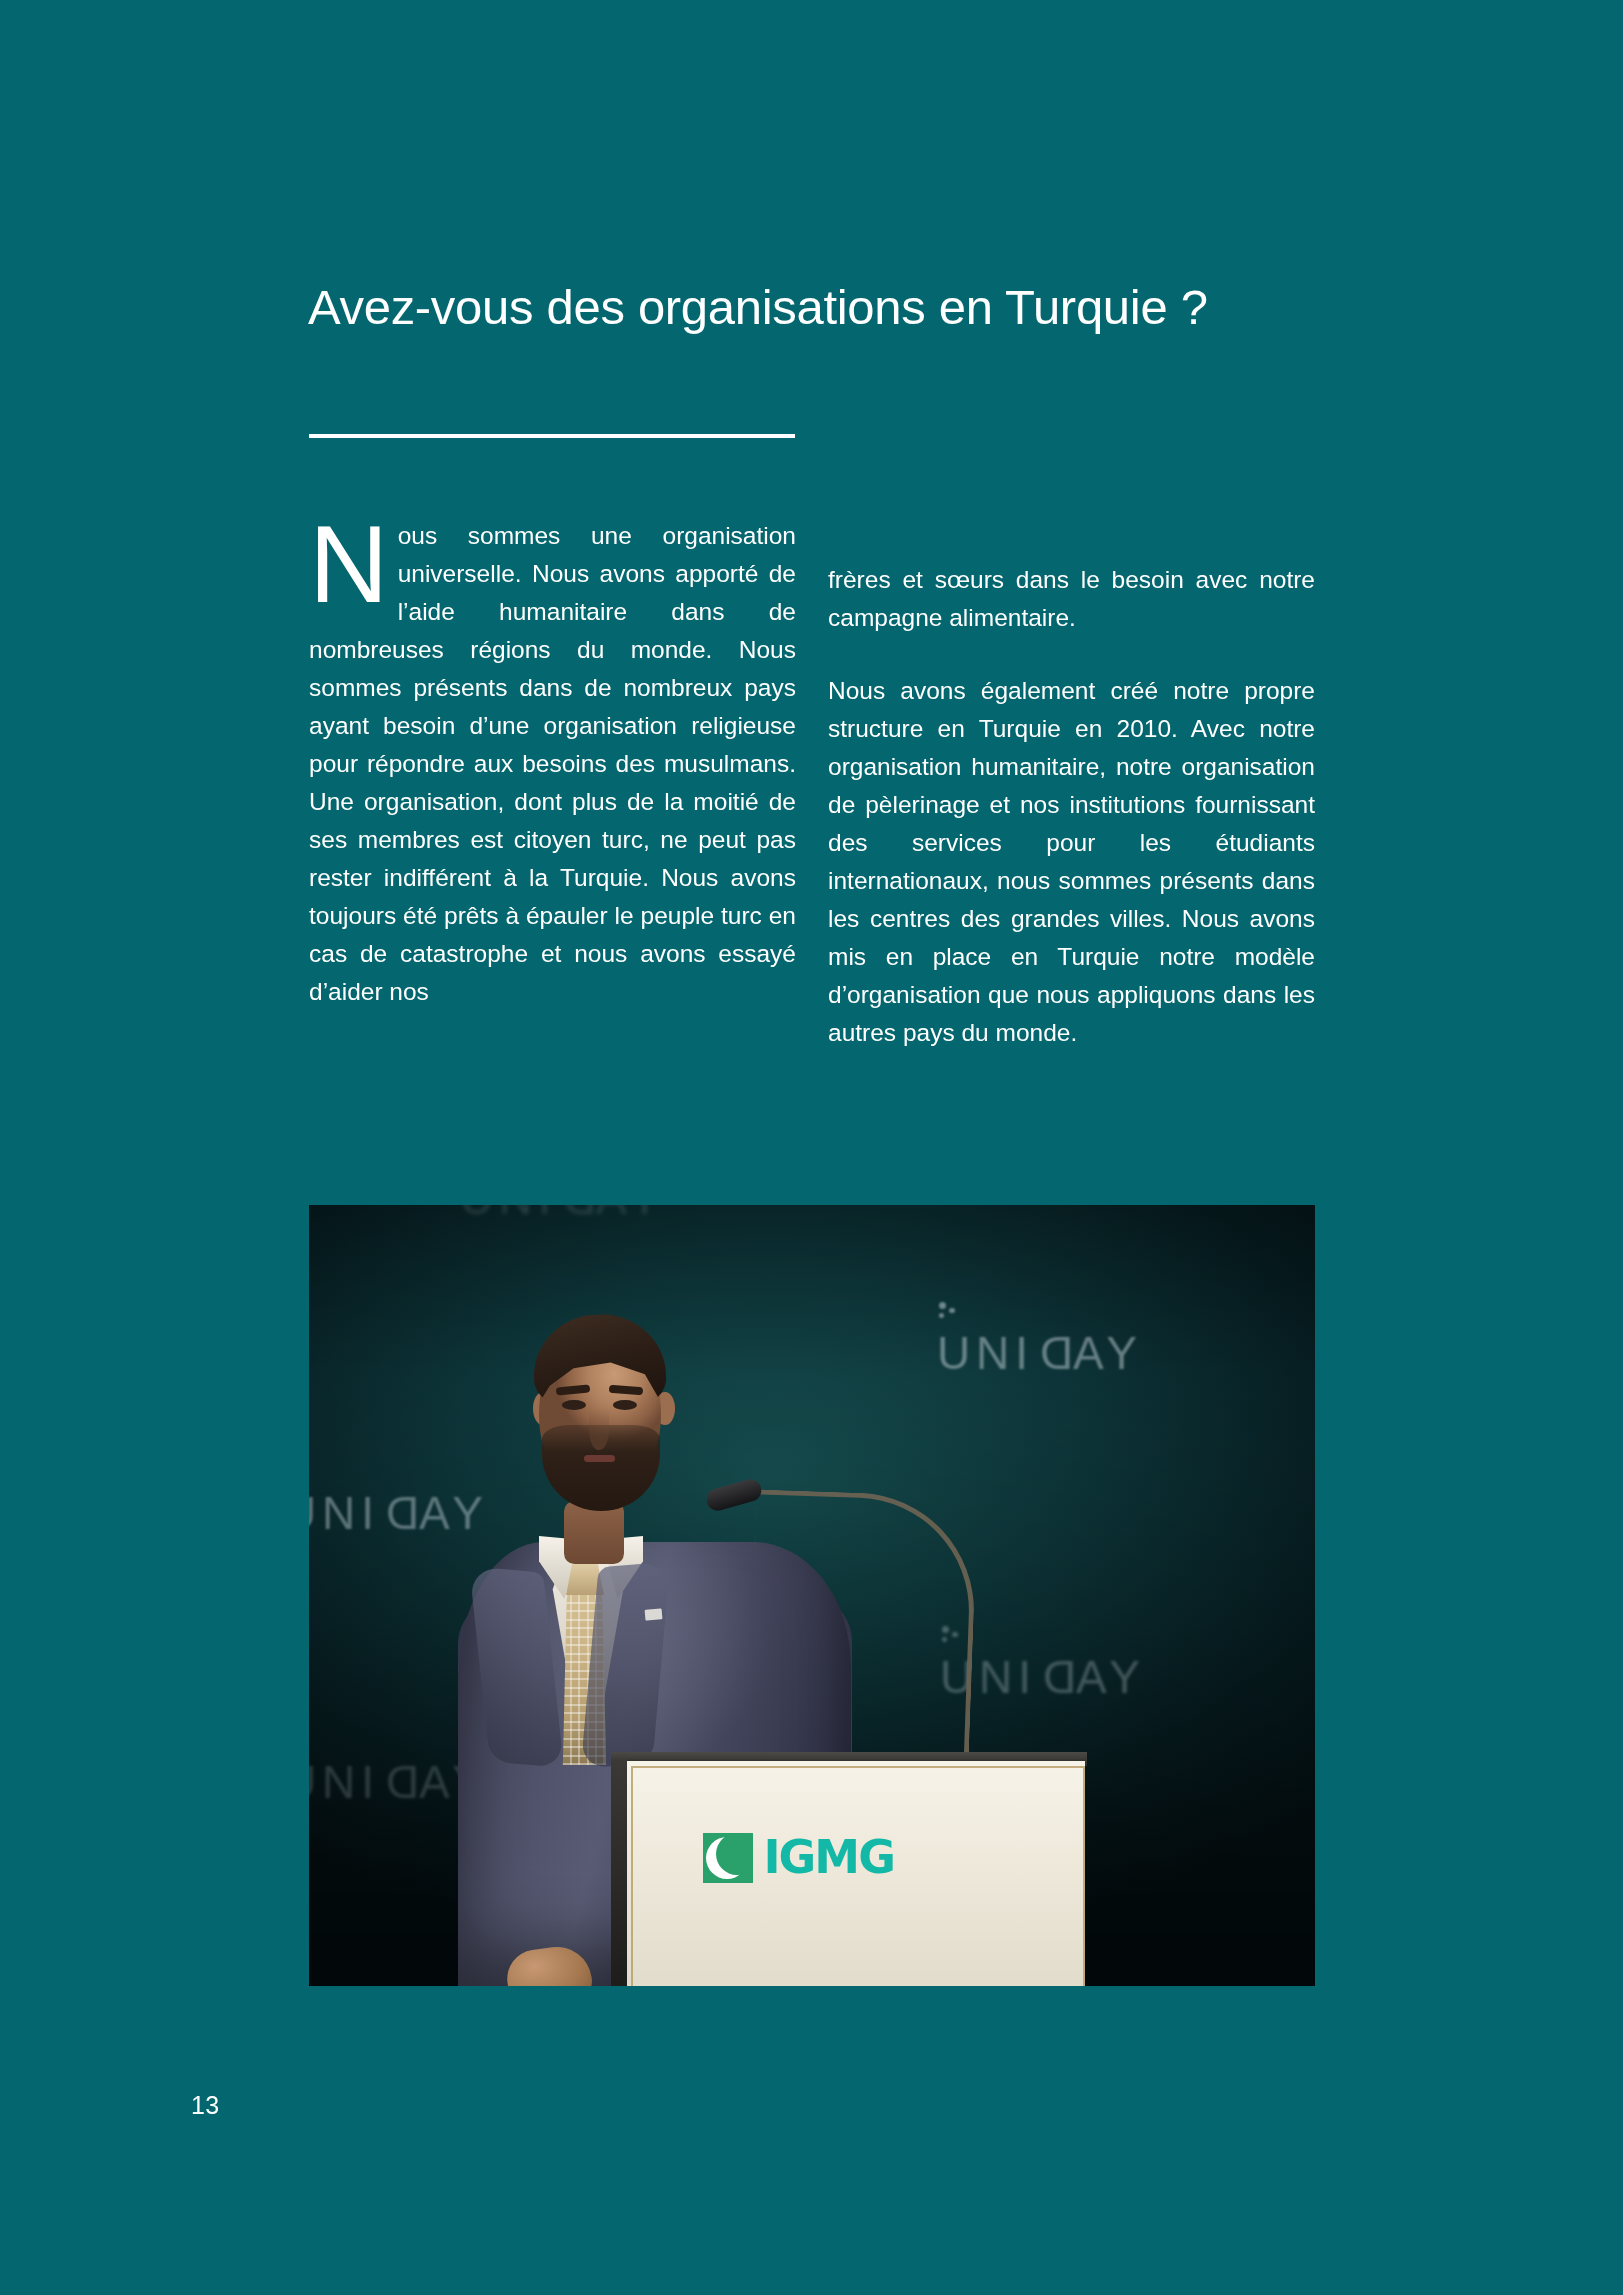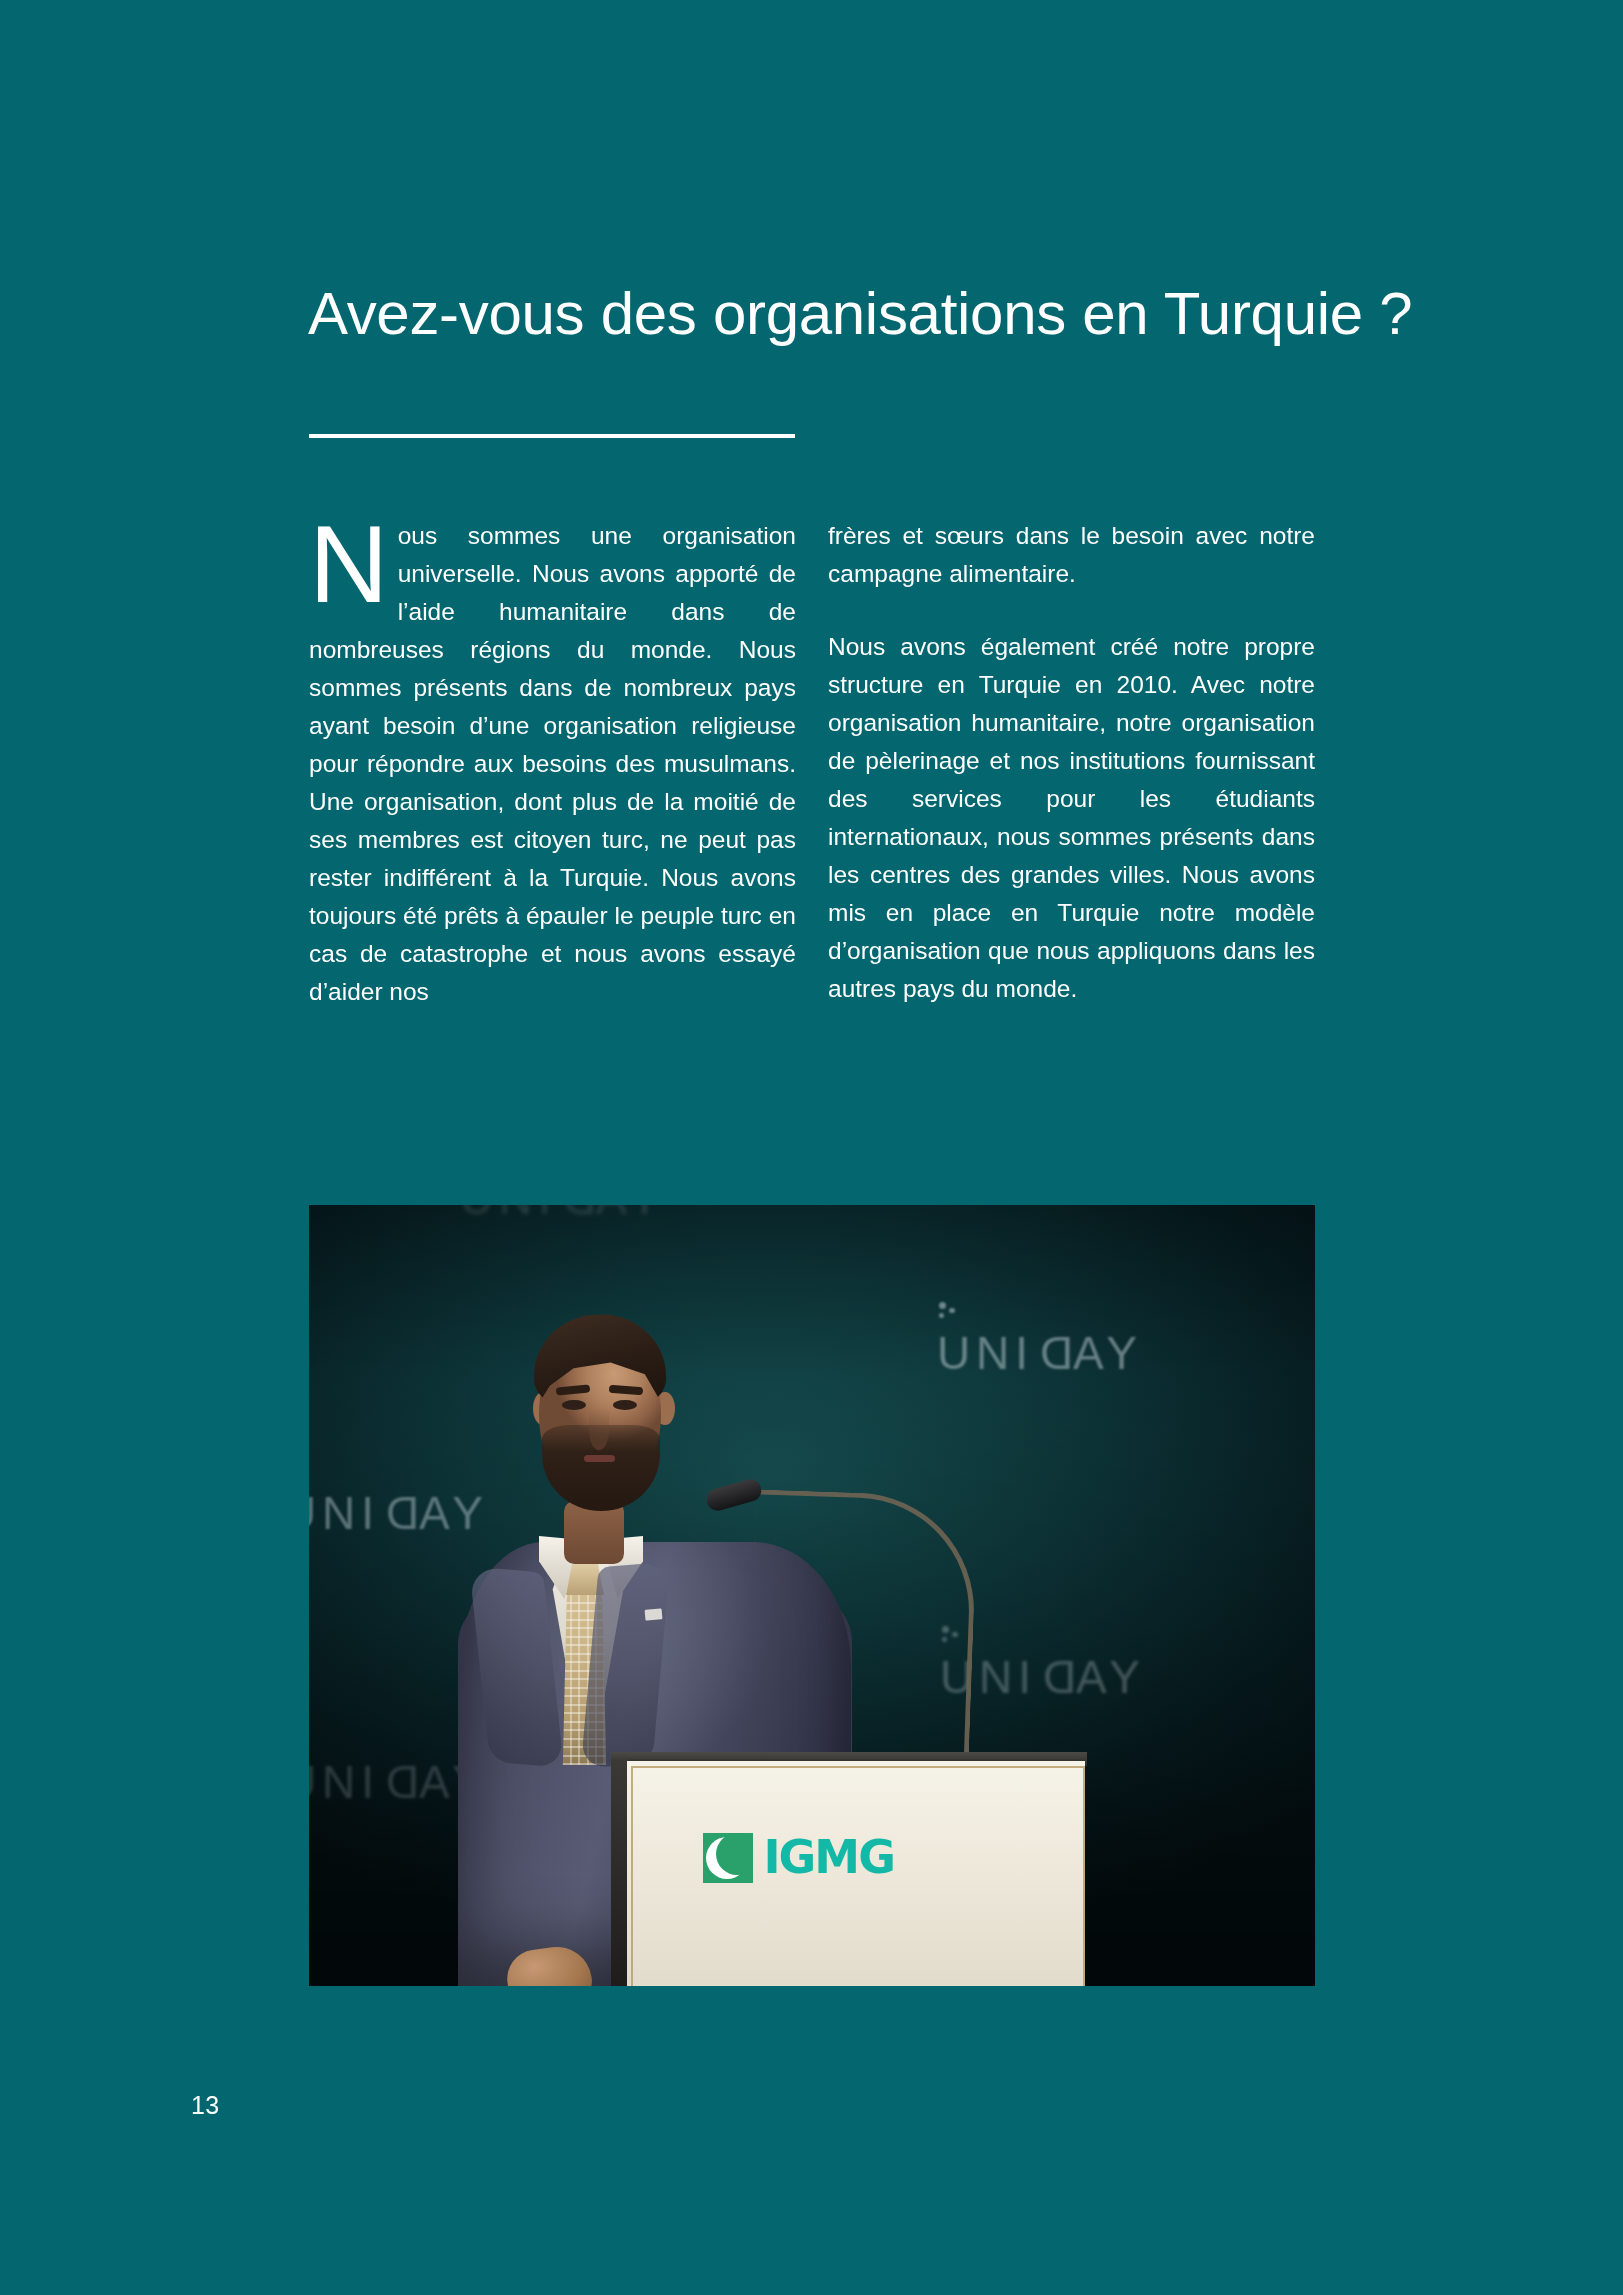--- a/index.html
+++ b/index.html
@@ -22,21 +22,21 @@
     background: #04666e;
   }
 
   
   .page-title {
     position: absolute;
     left: 308px;
     top: 281px;
     width: 1112px;
     font-family: "Liberation Sans", sans-serif;
-    font-size: 60px;
+    font-size: 49px;
     font-weight: 400;
     letter-spacing: -0.3px;
     color: #ffffff;
     line-height: 1.1;
     white-space: nowrap;
   }
 
   .title-rule {
     position: absolute;
     left: 309px;
@@ -60,21 +60,21 @@
     width: 487px;
     font-family: "Liberation Sans", sans-serif;
     font-size: 24.5px;
     line-height: 38px;
     color: #ffffff;
     text-align: justify;
     text-justify: inter-word;
     hyphens: manual;
   }
   .col-left  { left: 0; }
-  .col-right { left: 519px; }
+  .col-right { left: 519px; margin-top: 44px; }
 
   .col p { margin: 0 0 35px 0; }
   .col p:last-child { margin-bottom: 0; }
 
   .dropcap {
     float: left;
     font-family: "Liberation Sans", sans-serif;
     font-size: 110px;
     line-height: 84px;
     font-weight: 300;

